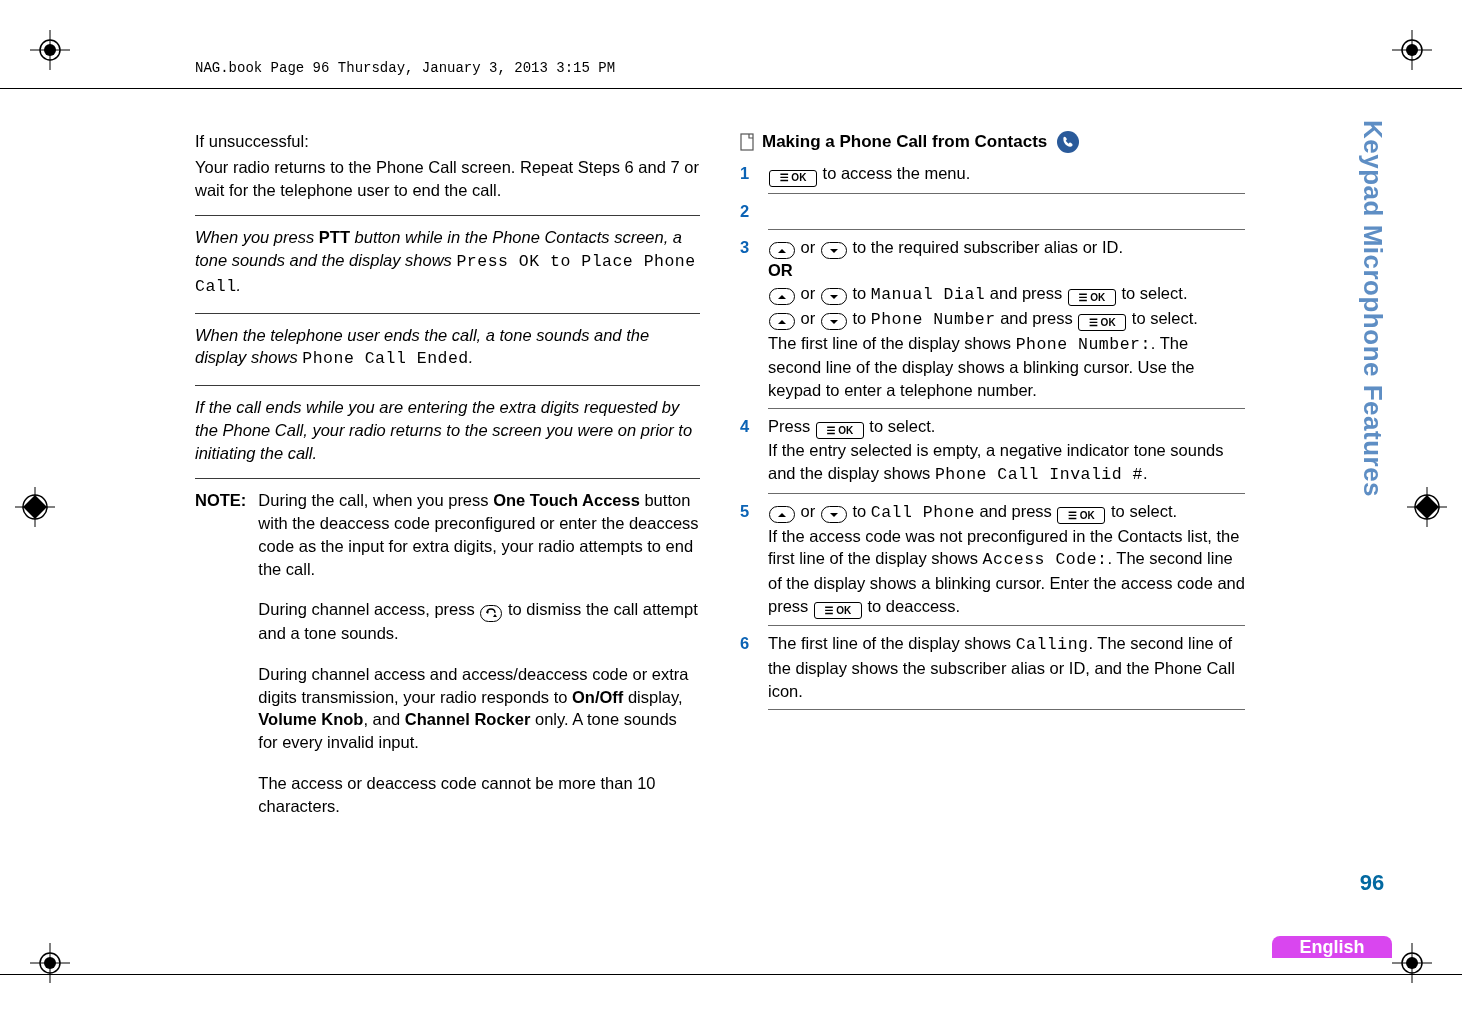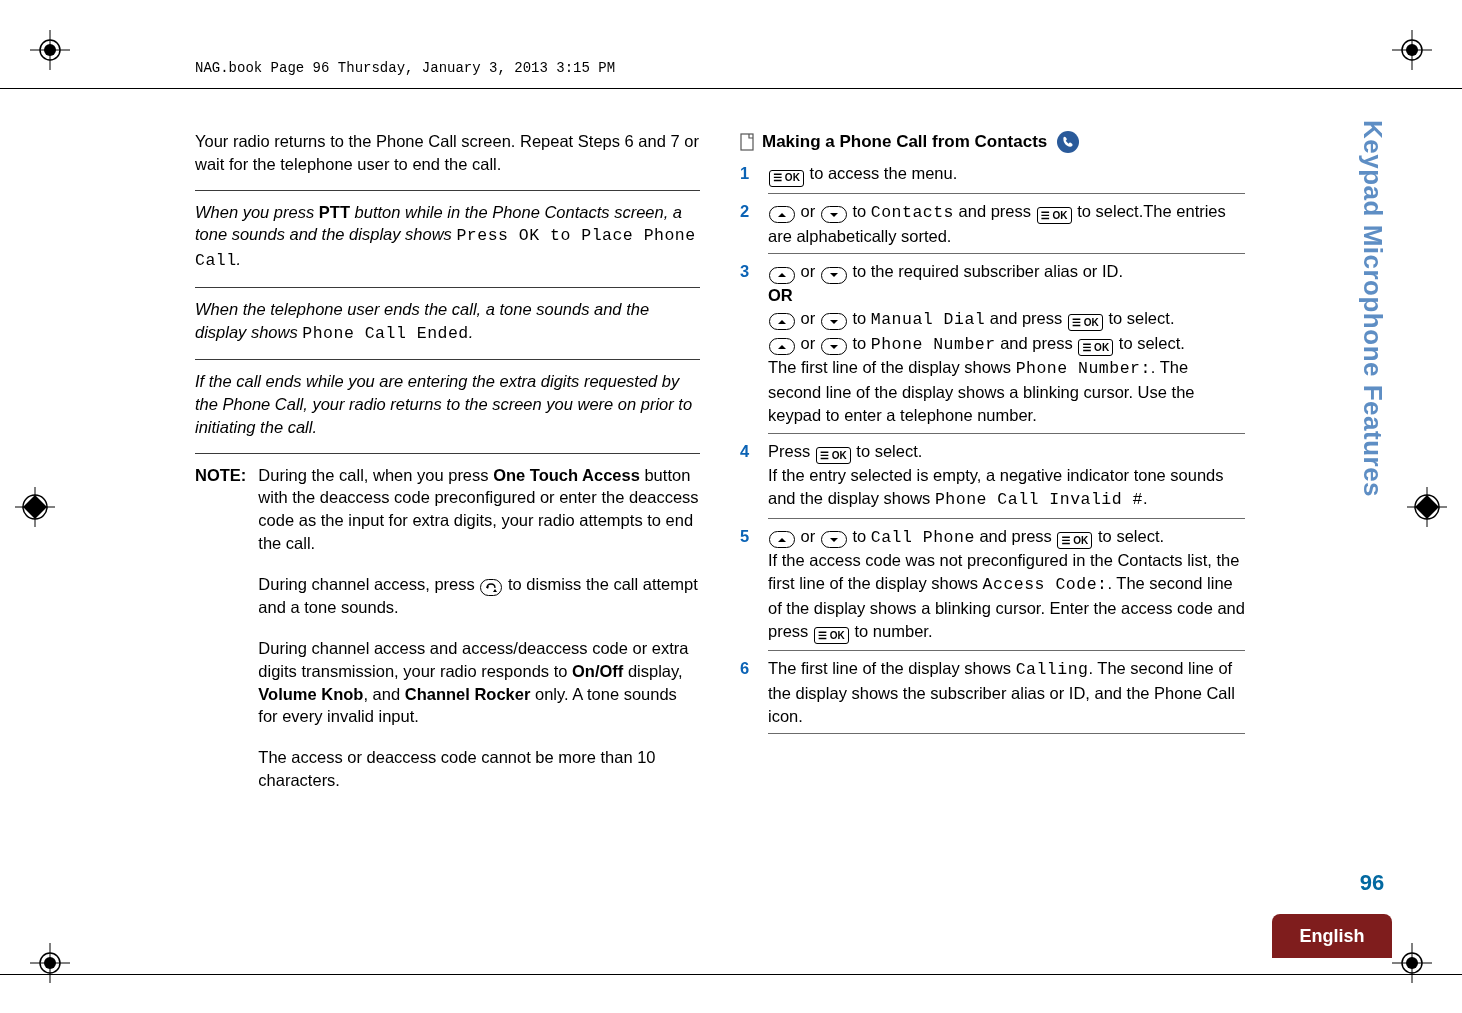--- a/index.html
+++ b/index.html
@@ -146,21 +146,21 @@
       border: none;
       border-top: 1px solid #6b6b6b;
       margin: 3px 0 3px 28px;
     }
     .btn-icon {
       display: inline-block;
       vertical-align: middle;
       margin: 0 1px;
     }
     .btn-ok {
-      width: 35px;
+      width: 48px;
       height: 17px;
       border: 1.5px solid #000;
       border-radius: 3px;
       font-size: 10px;
       font-weight: bold;
       text-align: center;
       line-height: 14px;
       display: inline-flex;
       align-items: center;
       justify-content: center;
@@ -219,22 +219,22 @@
     .page-num {
       color: #0369a1;
       font-weight: bold;
       font-size: 22px;
     }
     .lang-pill {
       position: absolute;
       right: 70px;
       bottom: 55px;
       width: 120px;
-      height: 44px;
-      background: #7f1d1d;
+      height: 22px;
+      background: #d946ef;
       border-radius: 8px 8px 0 0;
       color: #fff;
       font-weight: bold;
       font-size: 18px;
       display: flex;
       align-items: center;
       justify-content: center;
     }
   </style>
 </head>
@@ -277,20 +277,21 @@
       <line x1="20" y1="0" x2="20" y2="40" stroke="#000"></line>
     </svg></div>
 <div class="crop-line-h top"></div>
 <div class="crop-line-h bot"></div>
 
 <div class="header-text">NAG.book  Page 96  Thursday, January 3, 2013  3:15 PM</div>
 
 <div class="page-body">
 
   <div class="col">
+    <p class="if-unsuccessful">If unsuccessful:</p>
     <p class="indent-block">Your radio returns to the Phone Call screen. Repeat Steps 6 and 7 or wait for the telephone user to end the call.</p>
     <hr class="hr">
     <p class="italic indent-block">
       <span>When you press </span><span class="bold" style="font-style:normal">PTT</span><span> button while in the Phone Contacts screen, a tone sounds and the display shows </span><span class="lcd-font" style="font-style:normal">Press OK to Place Phone Call</span><span>.</span>
     </p>
     <hr class="hr">
     <p class="italic indent-block">
       <span>When the telephone user ends the call, a tone sounds and the display shows </span><span class="lcd-font" style="font-style:normal">Phone Call Ended</span><span>.</span>
     </p>
     <hr class="hr">
@@ -336,31 +337,20 @@
     <div class="step">
       <div class="step-num">1</div>
       <div class="step-body">
         <span class="btn-ok btn-icon">☰ OK</span><span> to access the menu.</span>
       </div>
     </div>
     <hr class="step-hr">
 
     <div class="step">
       <div class="step-num">2</div>
-      <div class="step-body">
-        <span class="btn-up btn-icon">
-            <svg viewBox="0 0 10 8">
-              <path d="M1 6 L5 2 L9 6" fill="#000"></path>
-            </svg>
-          </span><span> or </span><span class="btn-down btn-icon">
-            <svg viewBox="0 0 10 8">
-              <path d="M1 2 L5 6 L9 2" fill="#000"></path>
-            </svg>
-          </span><span> to </span><span class="lcd-font">Contacts</span><span> and press </span><span class="btn-ok btn-icon">☰ OK</span><span> to select.The entries are alphabetically sorted.</span>
-      </div>
     </div>
     <hr class="step-hr">
 
     <div class="step">
       <div class="step-num">3</div>
       <div class="step-body">
         <span class="btn-up btn-icon">
             <svg viewBox="0 0 10 8">
               <path d="M1 6 L5 2 L9 6" fill="#000"></path>
             </svg>
@@ -407,21 +397,21 @@
       <div class="step-body">
         <span class="btn-up btn-icon">
             <svg viewBox="0 0 10 8">
               <path d="M1 6 L5 2 L9 6" fill="#000"></path>
             </svg>
           </span><span> or </span><span class="btn-down btn-icon">
             <svg viewBox="0 0 10 8">
               <path d="M1 2 L5 6 L9 2" fill="#000"></path>
             </svg>
           </span><span> to </span><span class="lcd-font">Call Phone</span><span> and press </span><span class="btn-ok btn-icon">☰ OK</span><span> to select.</span><br>
-        <span>If the access code was not preconfigured in the Contacts list, the first line of the display shows </span><span class="lcd-font">Access Code:</span><span>. The second line of the display shows a blinking cursor. Enter the access code and press </span><span class="btn-ok btn-icon">☰ OK</span><span> to number.</span>
+        <span>If the access code was not preconfigured in the Contacts list, the first line of the display shows </span><span class="lcd-font">Access Code:</span><span>. The second line of the display shows a blinking cursor. Enter the access code and press </span><span class="btn-ok btn-icon">☰ OK</span><span> to deaccess.</span>
       </div>
     </div>
     <hr class="step-hr">
 
     <div class="step">
       <div class="step-num">6</div>
       <div class="step-body">
         <span>The first line of the display shows </span><span class="lcd-font">Calling</span><span>. The second line of the display shows the subscriber alias or ID, and the Phone Call icon.</span>
       </div>
     </div>

